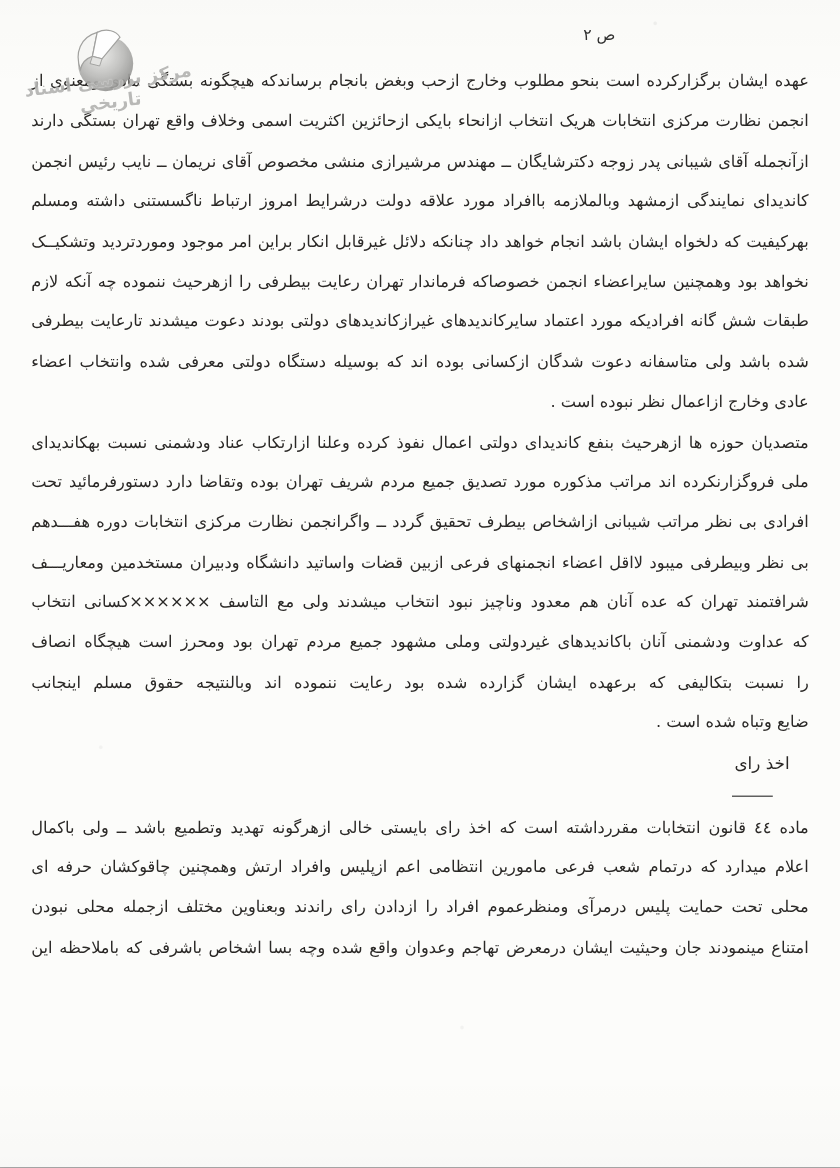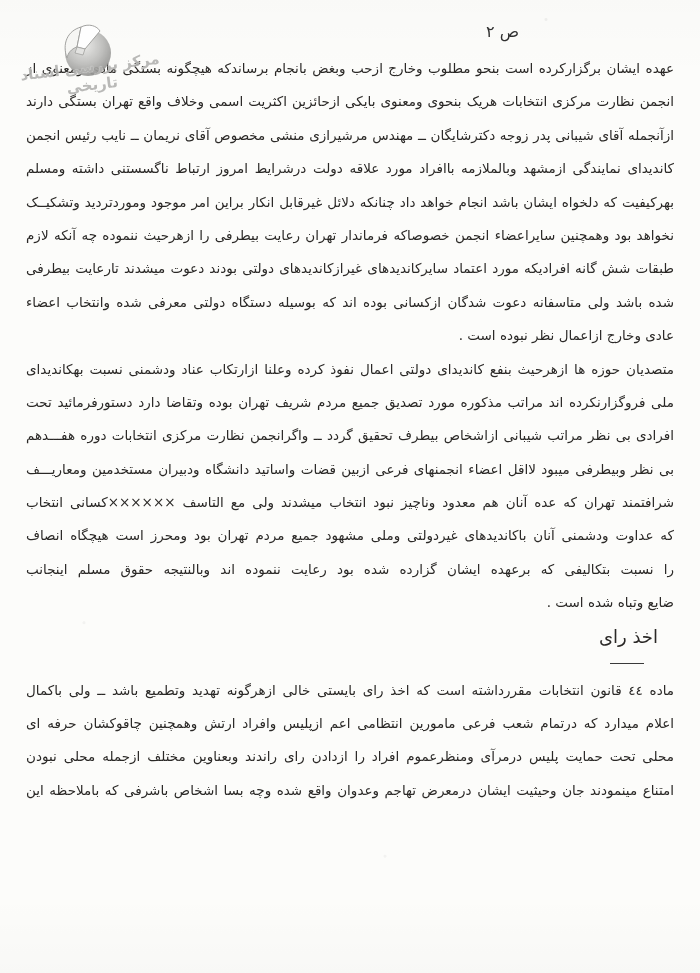--- a/index.html
+++ b/index.html
@@ -22,21 +22,21 @@
       radial-gradient(circle at 12% 64%, rgba(0,0,0,.04) 0 1px, transparent 2px),
       radial-gradient(circle at 55% 88%, rgba(0,0,0,.04) 0 1px, transparent 2px),
       linear-gradient(180deg, rgba(0,0,0,.012), rgba(0,0,0,0) 8%, rgba(0,0,0,0) 92%, rgba(0,0,0,.015));
     pointer-events: none;
     z-index: 0;
   }
   .page-number {
     position: absolute;
     top: 22px; left: 486px;
     direction: rtl;
-    font-size: 16px;
+    font-size: 13px;
     color: #2f2f2f;
     z-index: 2;
   }
   .watermark { position: absolute; top: 0; left: 0; z-index: 3; pointer-events: none; }
   .watermark-logo { position: absolute; top: 22px; left: 54px; opacity: .92; }
   .watermark-text {
     position: absolute;
     top: 58px; left: 0px;
     width: 182px;
     direction: rtl;
@@ -63,21 +63,21 @@
     overflow: hidden;
     white-space: normal;
   }
   .line-body { text-align: justify; text-align-last: justify; }
   .line-end  { text-align: center; text-align-last: right; }
   .line-heading {
     text-align: right;
     padding-left: 0;
     padding-right: 16px;
     height: 34px; line-height: 34px;
-    font-size: 18px;
+    font-size: 14px;
   }
   .line-rule { height: 20px; text-align-last: auto; }
   .line-rule::after {
     content: "";
     display: block;
     width: 34px;
     border-top: 1.6px solid #3a3a3a;
     margin: 9px 30px 0 auto; 
   }
 </style>
@@ -103,21 +103,21 @@
         <path d="M27 5 C35 1 43 4 46 9 L31 27 23 25 Z" fill="#ffffff" stroke="#9a9a98" stroke-width="1"></path>
         <path d="M23 25 L31 27 29 33 21 31 Z" fill="#e2e2e0" stroke="#9a9a98" stroke-width="0.8"></path>
       </svg>
     </div>
     <div class="watermark-text">مرکز بررسی اسناد تاریخی</div>
   </div>
 
   <div class="doc-lines">
 
   <div class="line line-body">عهده ایشان برگزارکرده است بنحو مطلوب وخارج ازحب وبغض بانجام برساندکه هیچگونه بستگی مادی ومعنوی از</div>
-      <div class="line line-body">انجمن نظارت مرکزی انتخابات هریک بنحوی ومعنوی بایکی ازحائزین اکثریت اسمی وخلاف واقع تهران بستگی دارند</div>
+      <div class="line line-body">انجمن نظارت مرکزی انتخابات هریک انتخاب ازانحاء بایکی ازحائزین اکثریت اسمی وخلاف واقع تهران بستگی دارند</div>
       <div class="line line-body">ازآنجمله آقای شیبانی پدر زوجه دکترشایگان ــ مهندس مرشیرازی منشی مخصوص آقای نریمان ــ نایب رئیس انجمن خــود</div>
       <div class="line line-body">کاندیدای نمایندگی ازمشهد وبالملازمه باافراد مورد علاقه دولت درشرایط امروز ارتباط ناگسستنی داشته ومسلم اســت</div>
       <div class="line line-body">بهرکیفیت که دلخواه ایشان باشد انجام خواهد داد چنانکه دلائل غیرقابل انکار براین امر موجود وموردتردید وتشکیــک</div>
       <div class="line line-body">نخواهد بود وهمچنین سایراعضاء انجمن خصوصاکه فرماندار تهران رعایت بیطرفی را ازهرحیث ننموده چه آنکه لازم بود در</div>
       <div class="line line-body">طبقات شش گانه افرادیکه مورد اعتماد سایرکاندیدهای غیرازکاندیدهای دولتی بودند دعوت میشدند تارعایت بیطرفی</div>
       <div class="line line-body">شده باشد ولی متاسفانه دعوت شدگان ازکسانی بوده اند که بوسیله دستگاه دولتی معرفی شده وانتخاب اعضاء انجمــن</div>
       <div class="line line-end">عادی وخارج ازاعمال نظر نبوده است .</div>
       <div class="line line-body">متصدیان حوزه ها ازهرحیث بنفع کاندیدای دولتی اعمال نفوذ کرده وعلنا ازارتکاب عناد ودشمنی نسبت بهکاندیدای</div>
       <div class="line line-body">ملی فروگزارنکرده اند مراتب مذکوره مورد تصدیق جمیع مردم شریف تهران بوده وتقاضا دارد دستورفرمائید تحت نظر</div>
       <div class="line line-body">افرادی بی نظر مراتب شیبانی ازاشخاص بیطرف تحقیق گردد ــ واگرانجمن نظارت مرکزی انتخابات دوره هفـــدهم</div>

